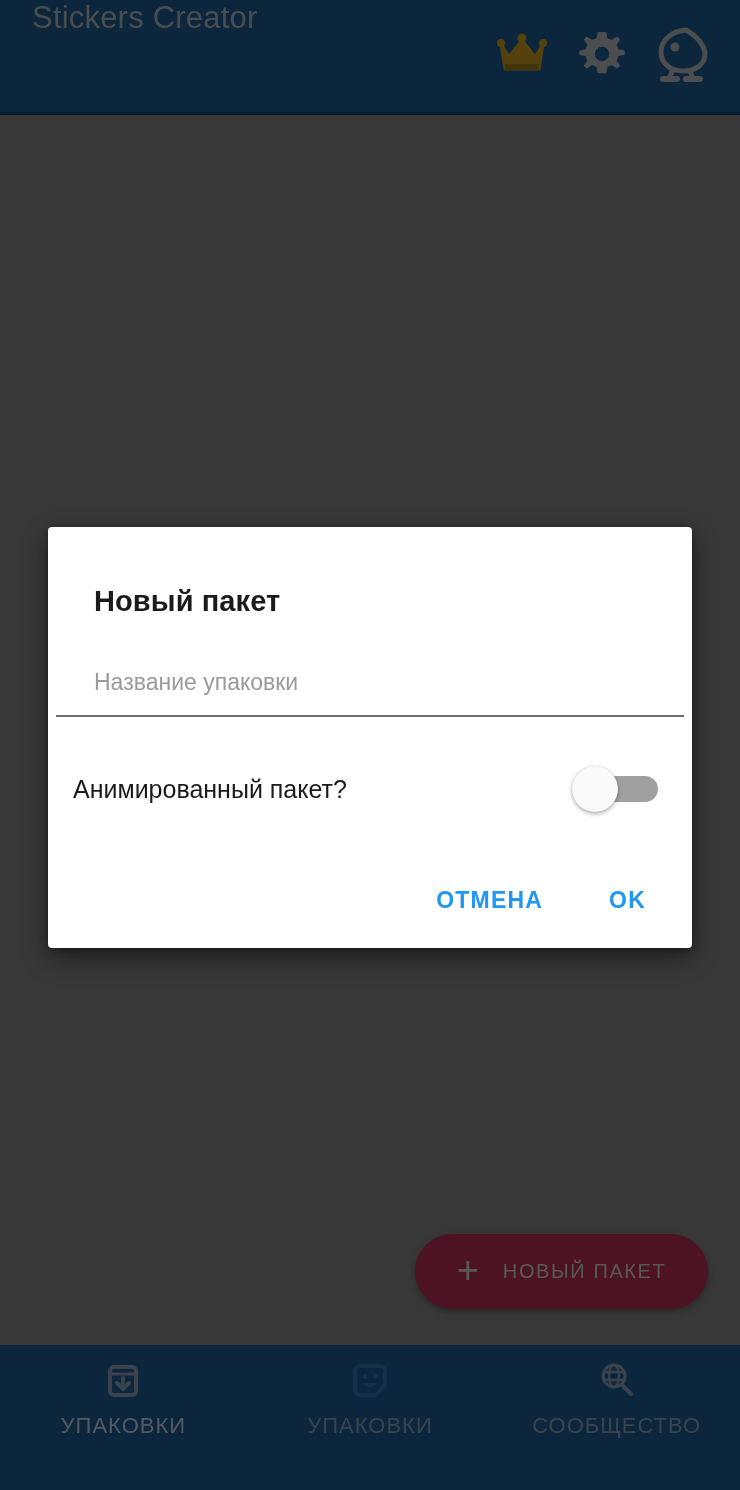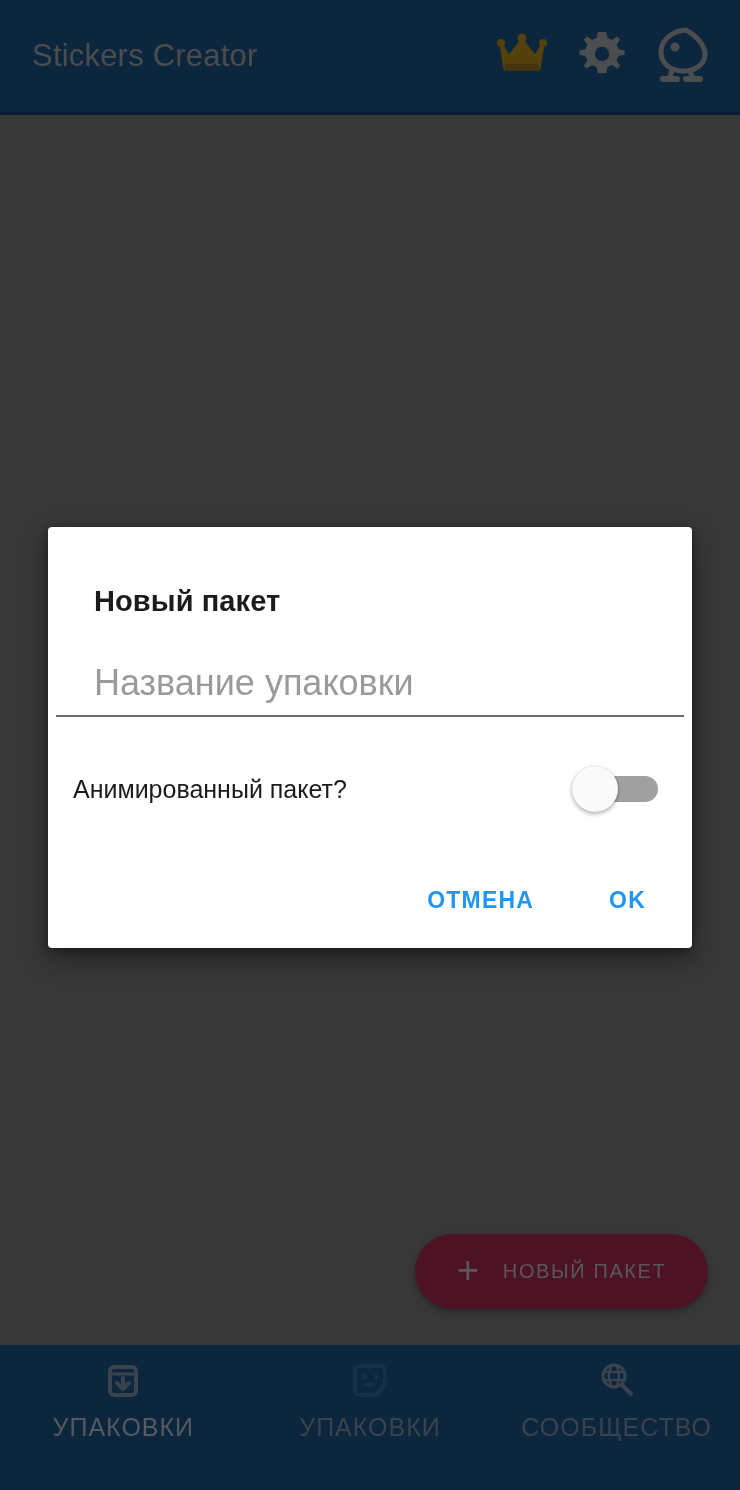--- a/index.html
+++ b/index.html
@@ -30,21 +30,20 @@
     width: 740px;
     height: 112px;
     background: #123e63;
     border-bottom: 3px solid #0f3characters;
     box-sizing: border-box;
   }
   #topbar-inner {
     position: absolute;
     inset: 0;
     display: flex;
-    align-items: center;
   }
   #app-title {
     margin-left: 32px;
     font-size: 31px;
     color: #797b7d;
     letter-spacing: .2px;
     white-space: nowrap;
     flex: 1 1 auto;
   }
   .topbar-action {
@@ -114,21 +113,21 @@
     flex: 1 1 0;
     height: 145px;
     padding-top: 16px;
     display: flex;
     flex-direction: column;
     align-items: center;
     gap: 12px;
     cursor: pointer;
   }
   .nav-label {
-    font-size: 25px;
+    font-size: 22px;
     letter-spacing: 1px;
     color: #5e6d7c;
     white-space: nowrap;
   }
   .nav-item.selected .nav-label { color: #8a9099; }
   .nav-icon { width: 40px; height: 40px; display:block; }
 
   
   #scrim {
     position: absolute;
@@ -168,21 +167,21 @@
     height: 75px;
     box-sizing: border-box;
   }
   #pack-name-input {
     width: 100%;
     height: 100%;
     border: none;
     outline: none;
     background: transparent;
     font-family: "Liberation Sans", sans-serif;
-    font-size: 36px;
+    font-size: 23px;
     color: #1b1b1b;
     padding: 0 0 0 38px;
     box-sizing: border-box;
   }
   #pack-name-input::placeholder { color: #9a9a9a; opacity: 1; }
   #pack-name-underline {
     position: absolute;
     left: 8px;
     top: 188px;
     width: 628px;
@@ -237,21 +236,21 @@
   #dialog-actions {
     position: absolute;
     left: 0;
     bottom: 22px;
     width: 644px;
     display: flex;
     justify-content: flex-end;
     align-items: center;
     padding-right: 24px;
     box-sizing: border-box;
-    gap: 31px;
+    gap: 22px;
   }
   .dialog-btn {
     background: transparent;
     border: none;
     font-family: "Liberation Sans", sans-serif;
     font-size: 23px;
     font-weight: bold;
     letter-spacing: 1.2px;
     color: #2196f3;
     padding: 12px 22px;

